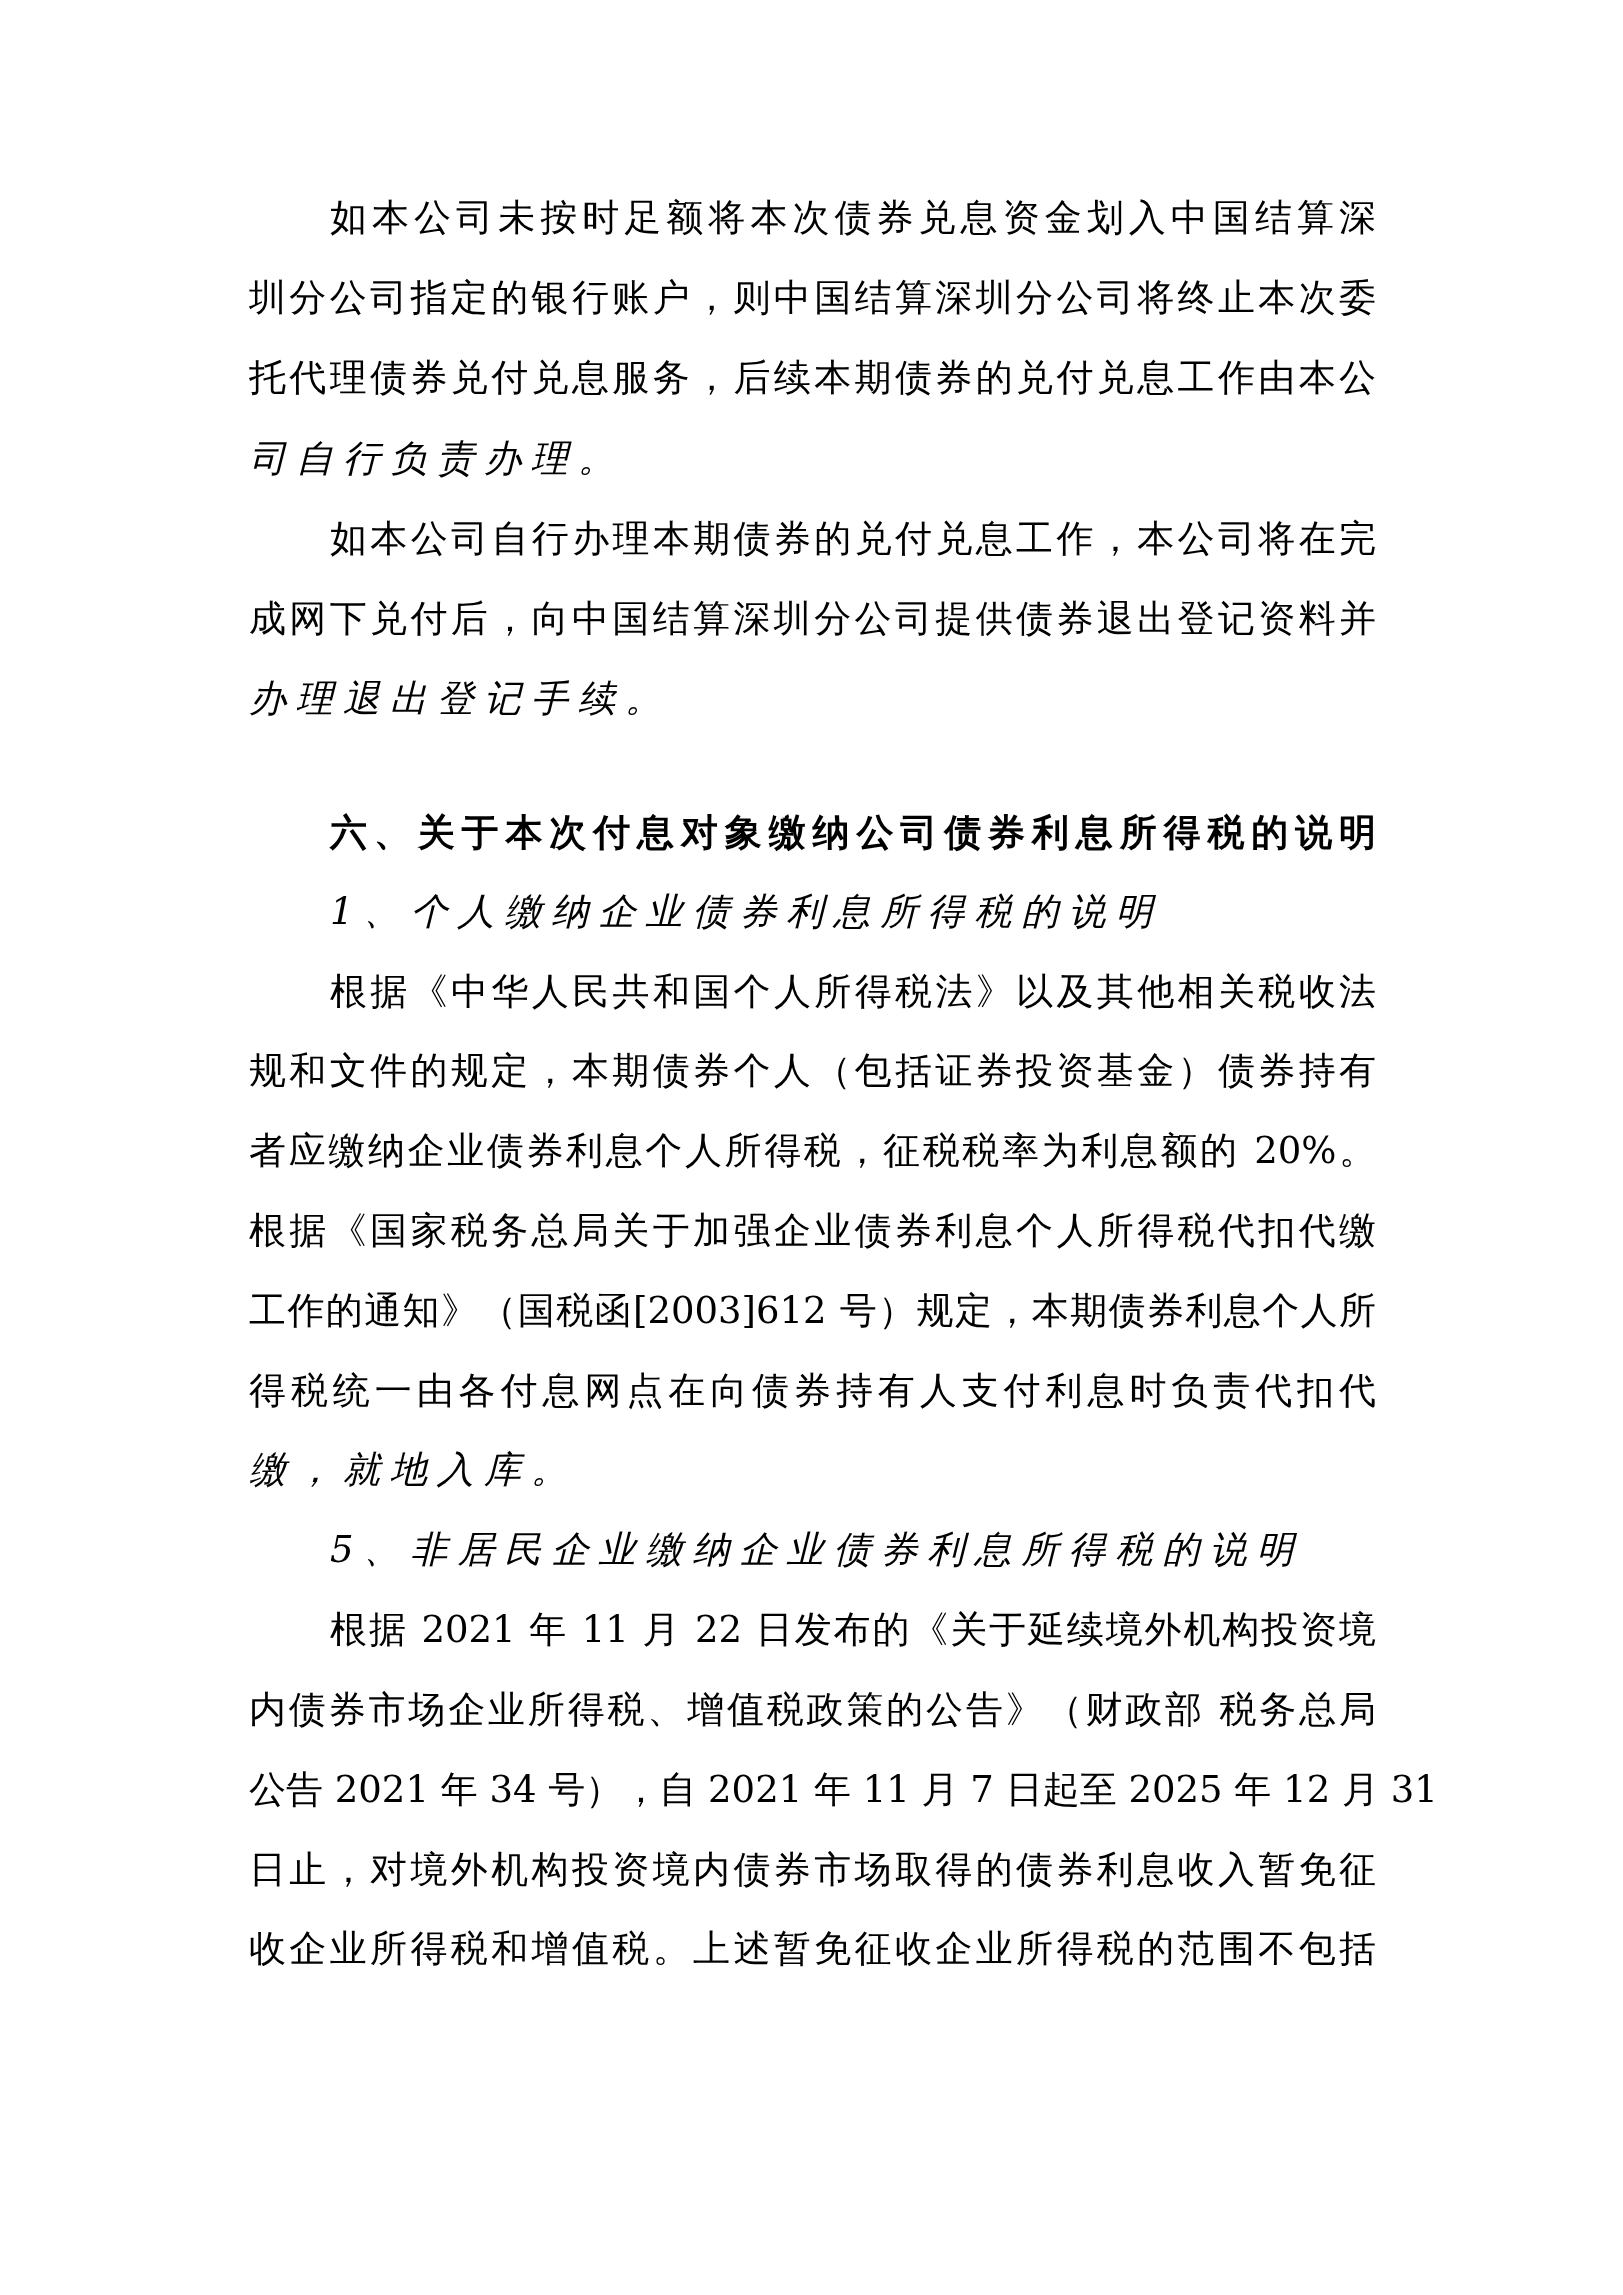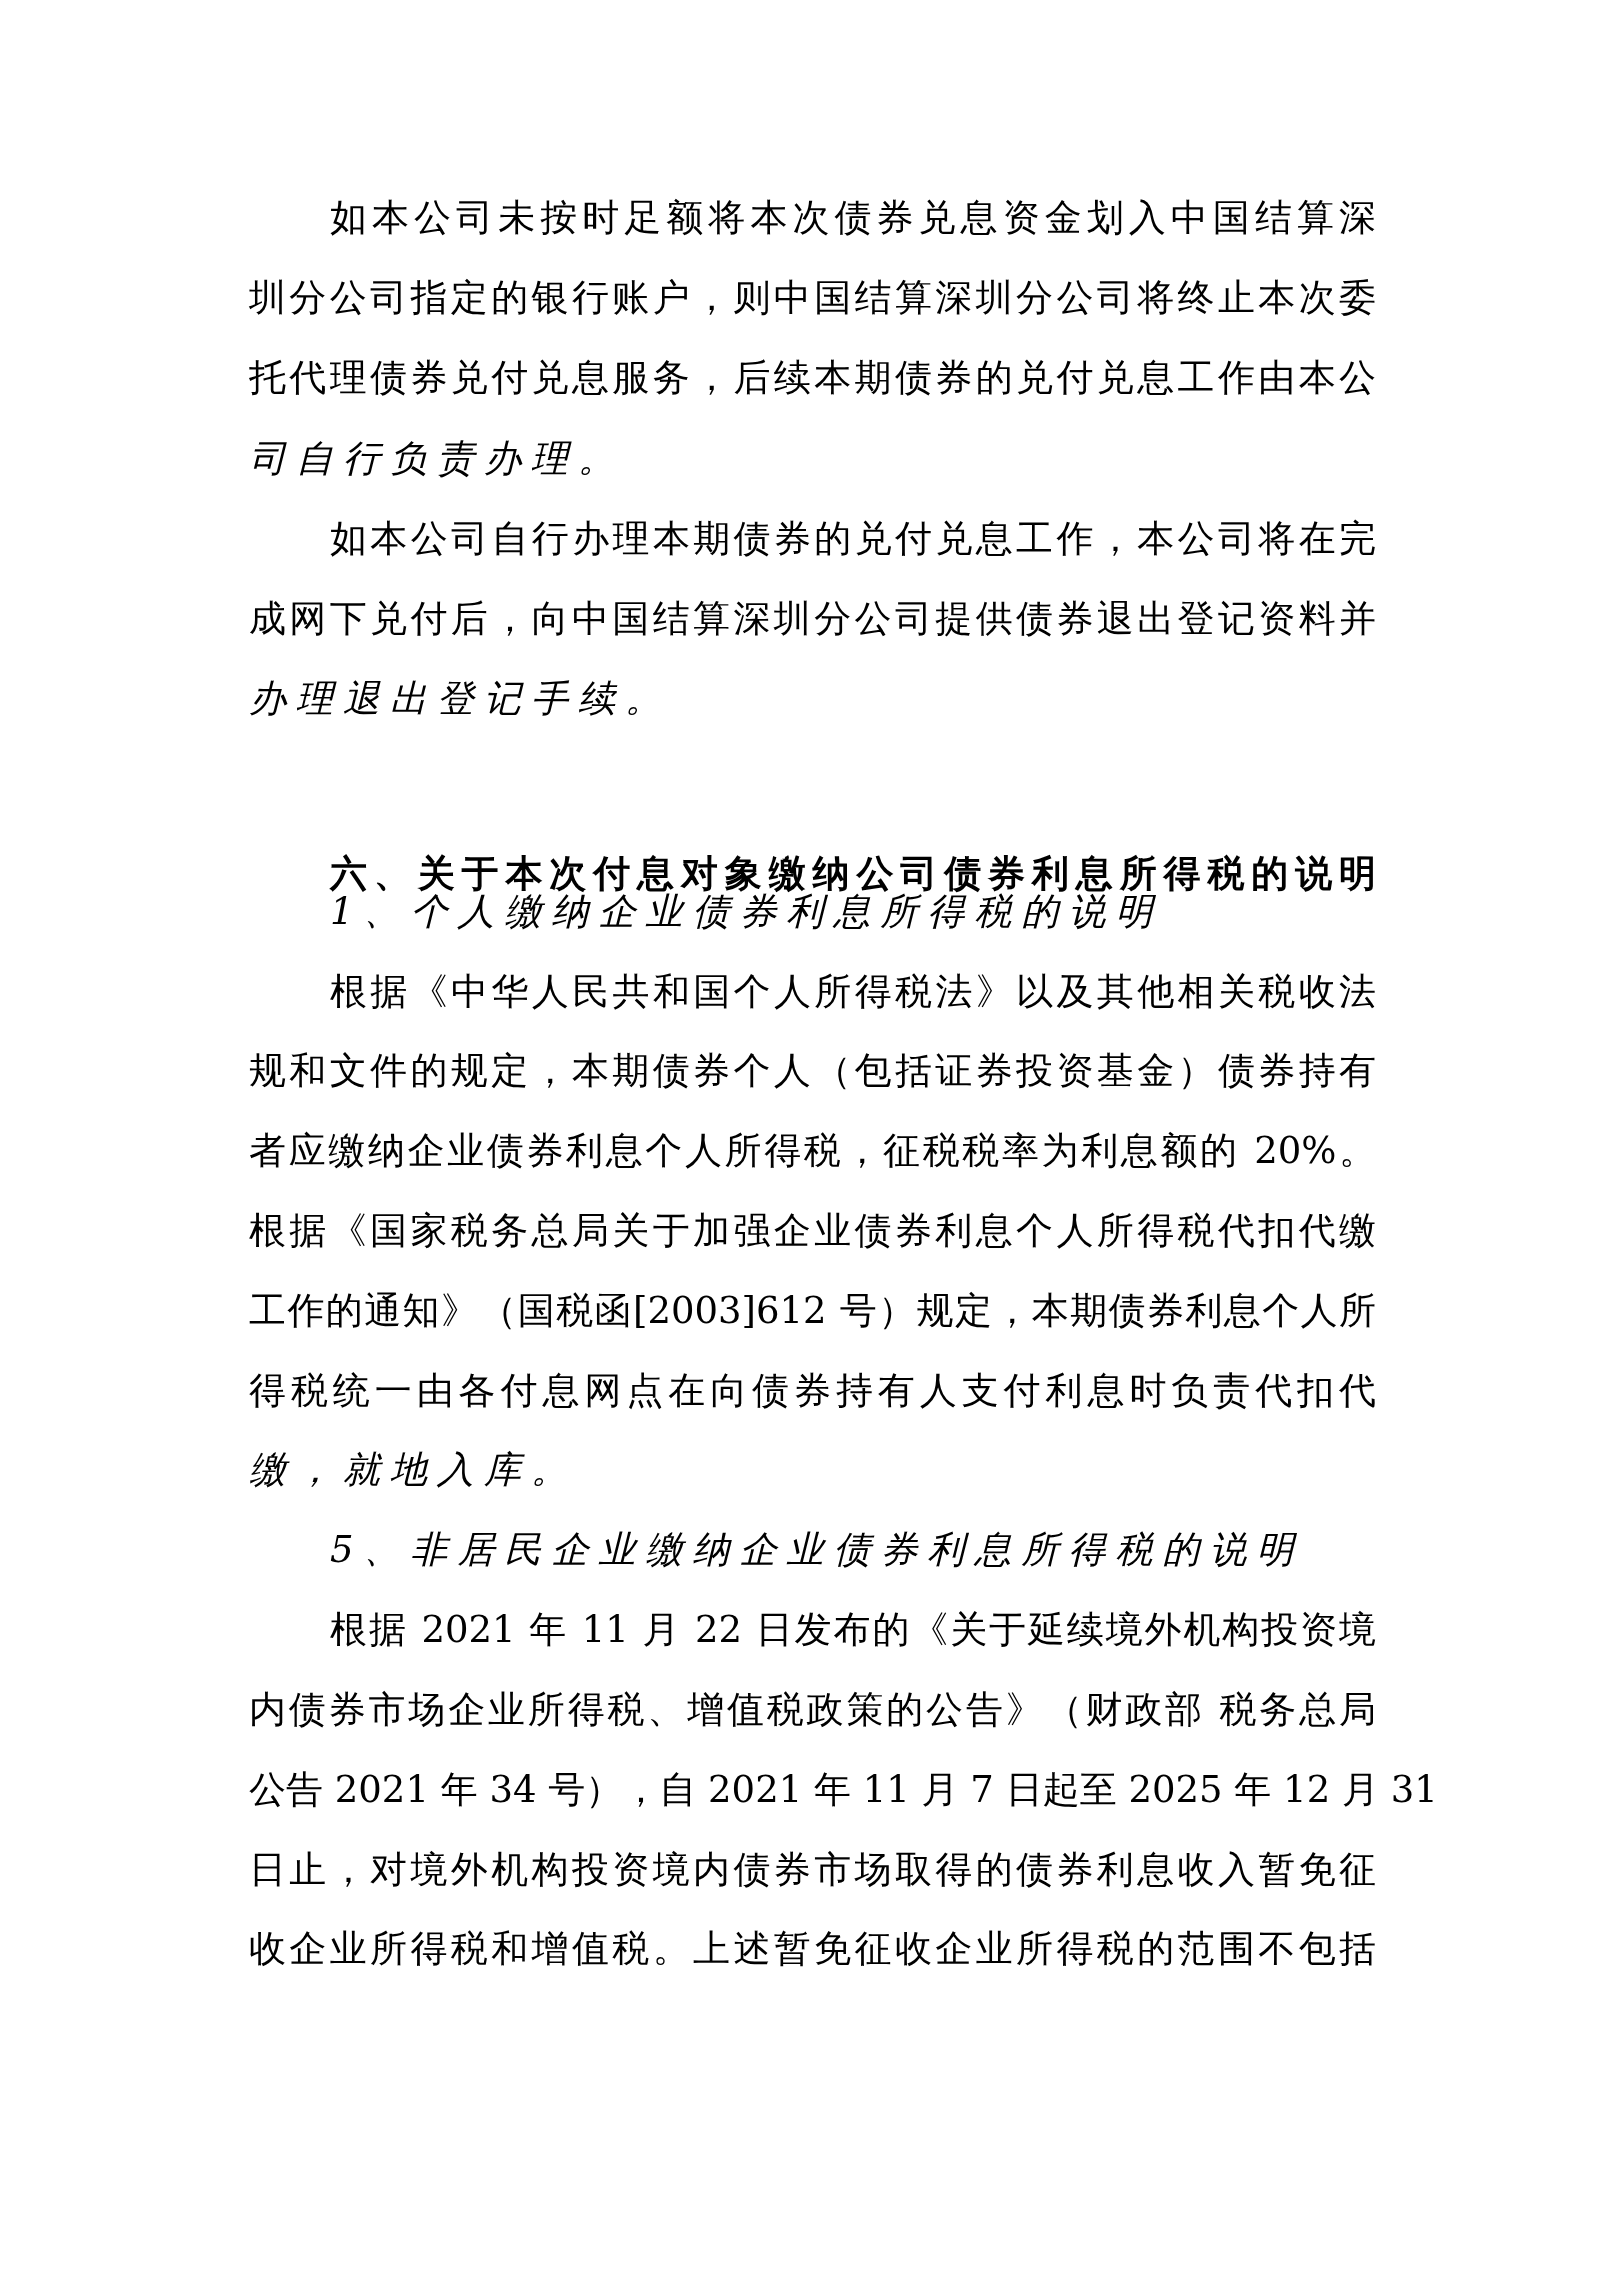--- a/index.html
+++ b/index.html
@@ -10,21 +10,21 @@
     color: #000000;
   }
   .line {
     position: absolute; left: 0; width: 1127px; height: 46px;
     font-size: 37px; line-height: 46px;
     white-space: nowrap;
     text-align: justify; text-align-last: justify;
   }
   .line.indent { left: 81px; width: 1046px; }
   .line.last { text-align-last: left; letter-spacing: 10px; font-style: italic; }
-  .line.heading { font-weight: bold; margin-top: 41px; }
+  .line.heading { font-weight: bold; }
 </style>
 </head>
 <body>
 
 <div class="page">
 
   <div class="line indent" style="top:195px">如本公司未按时足额将本次债券兑息资金划入中国结算深</div>
   <div class="line" style="top:355px">托代理债券兑付兑息服务，后续本期债券的兑付兑息工作由本公</div>
   <div class="line" style="top:275px">圳分公司指定的银行账户，则中国结算深圳分公司将终止本次委</div>
   <div class="line last" style="top:436px">司自行负责办理。</div>

